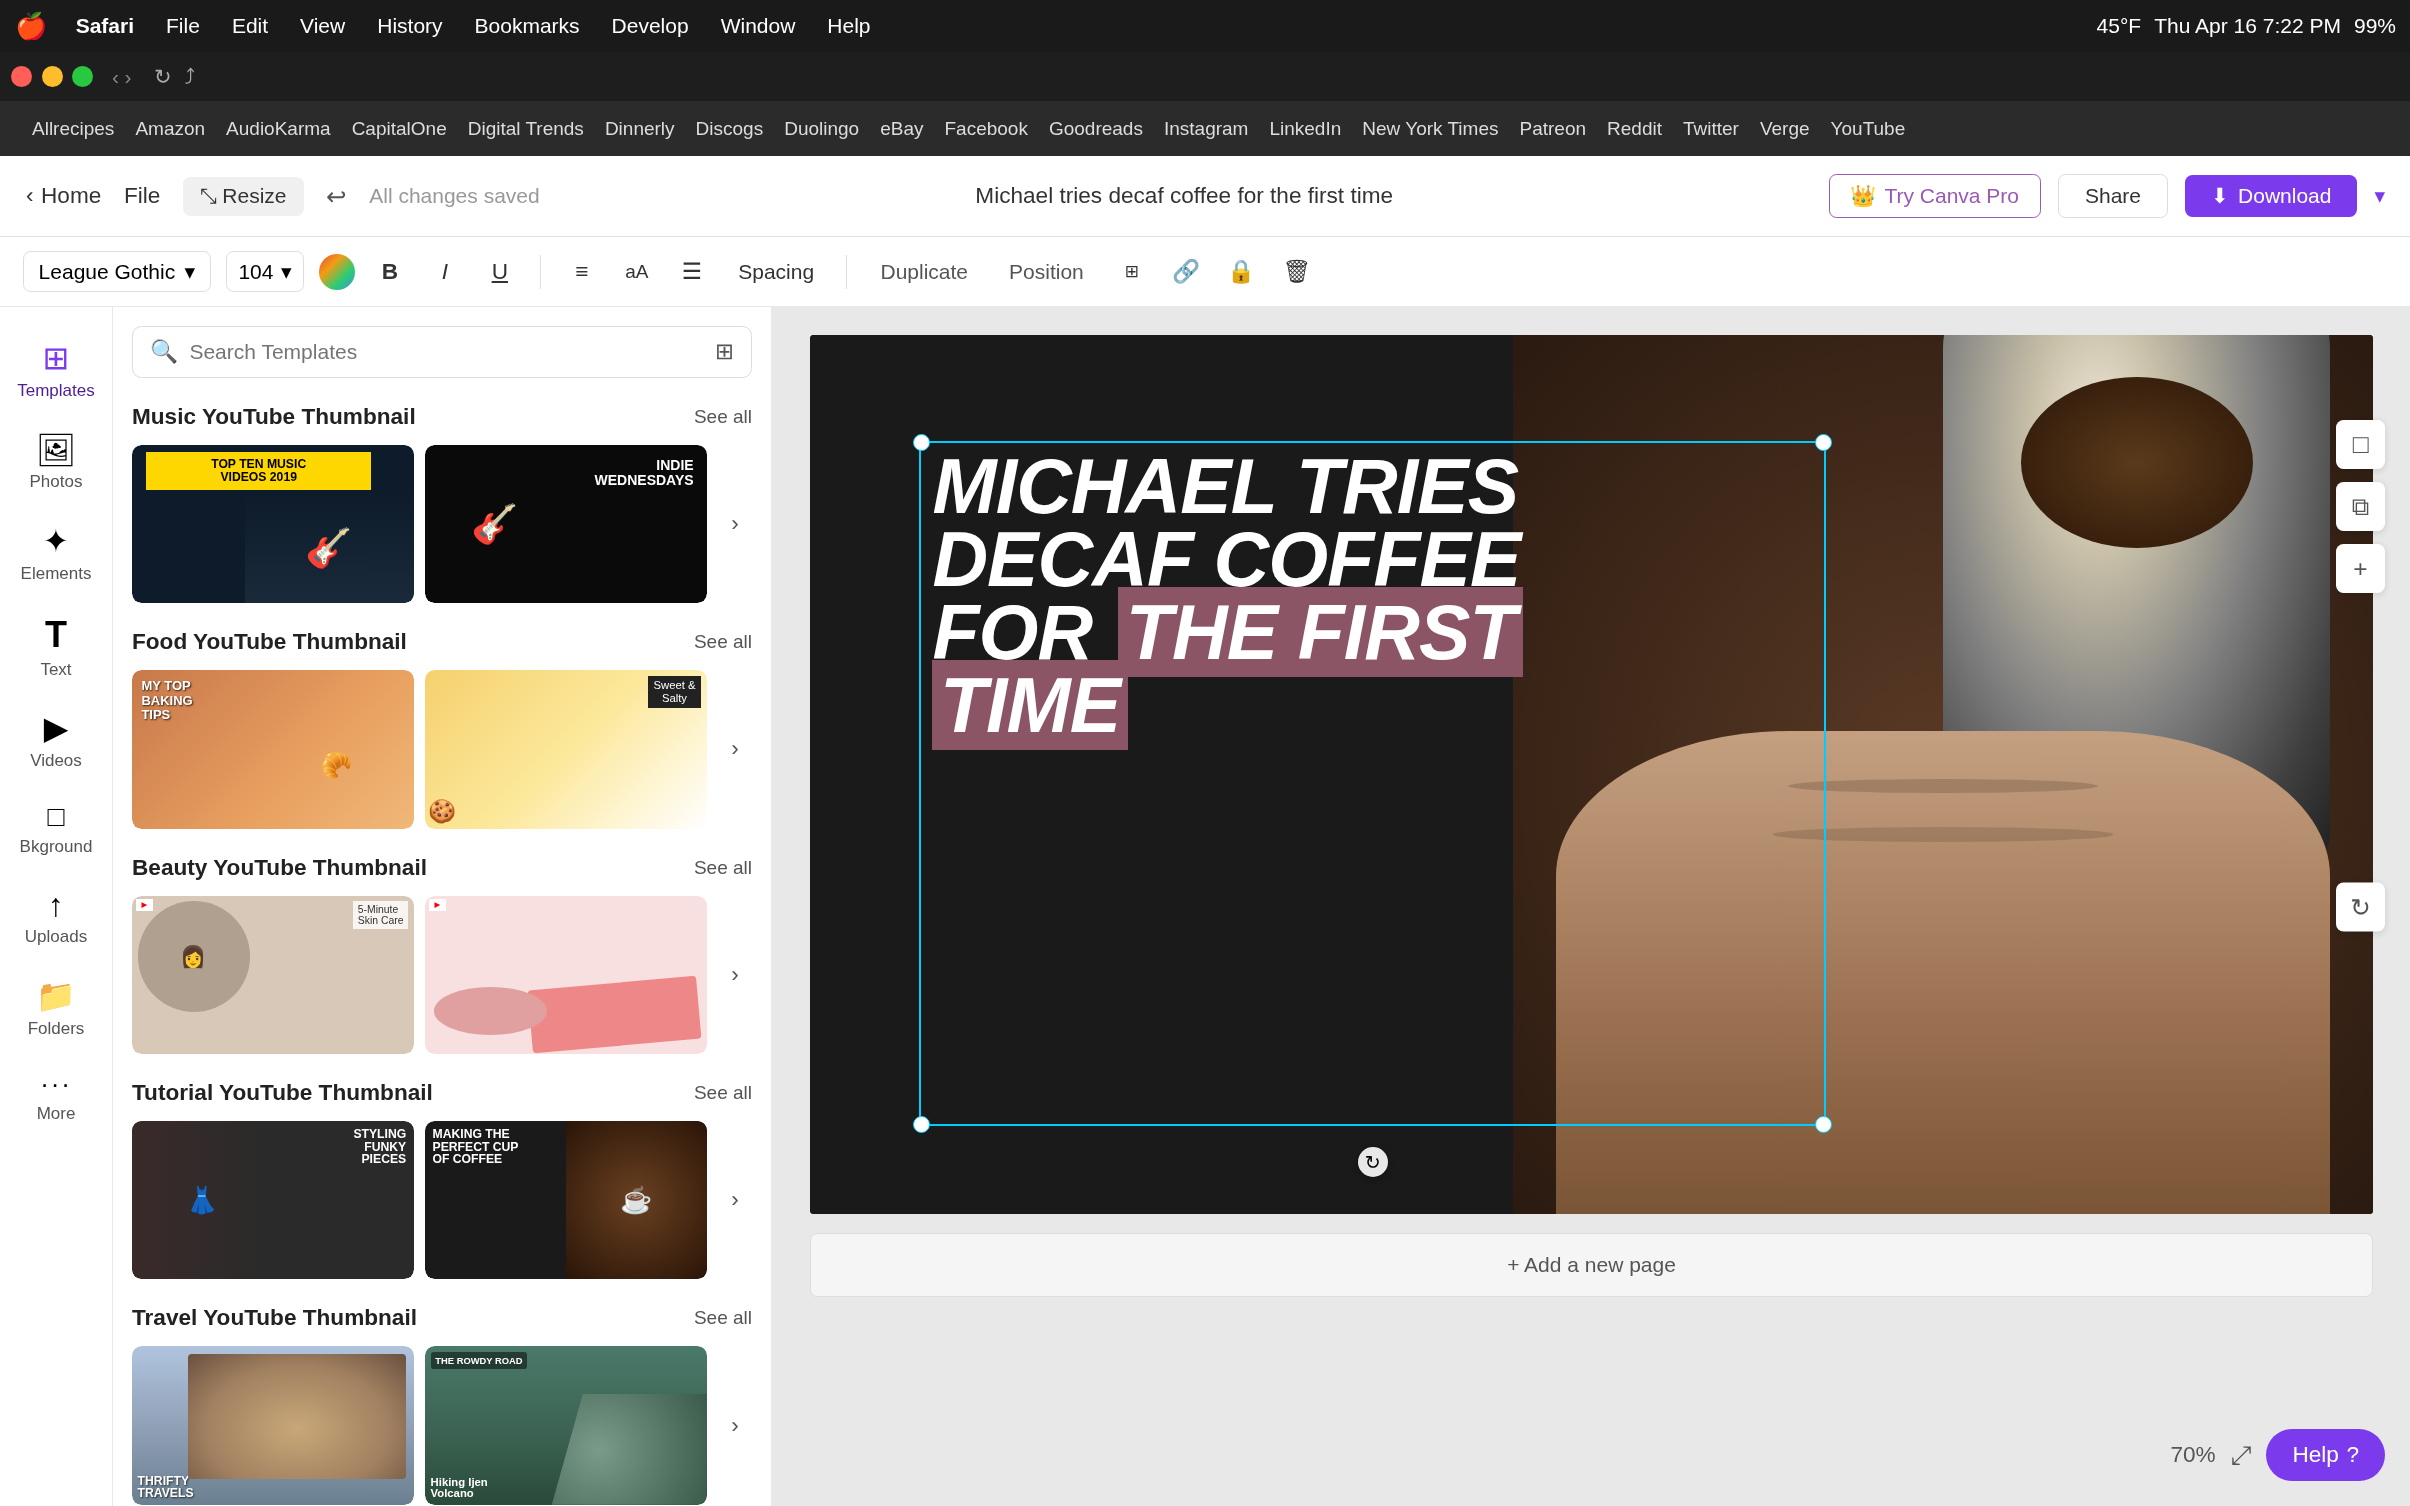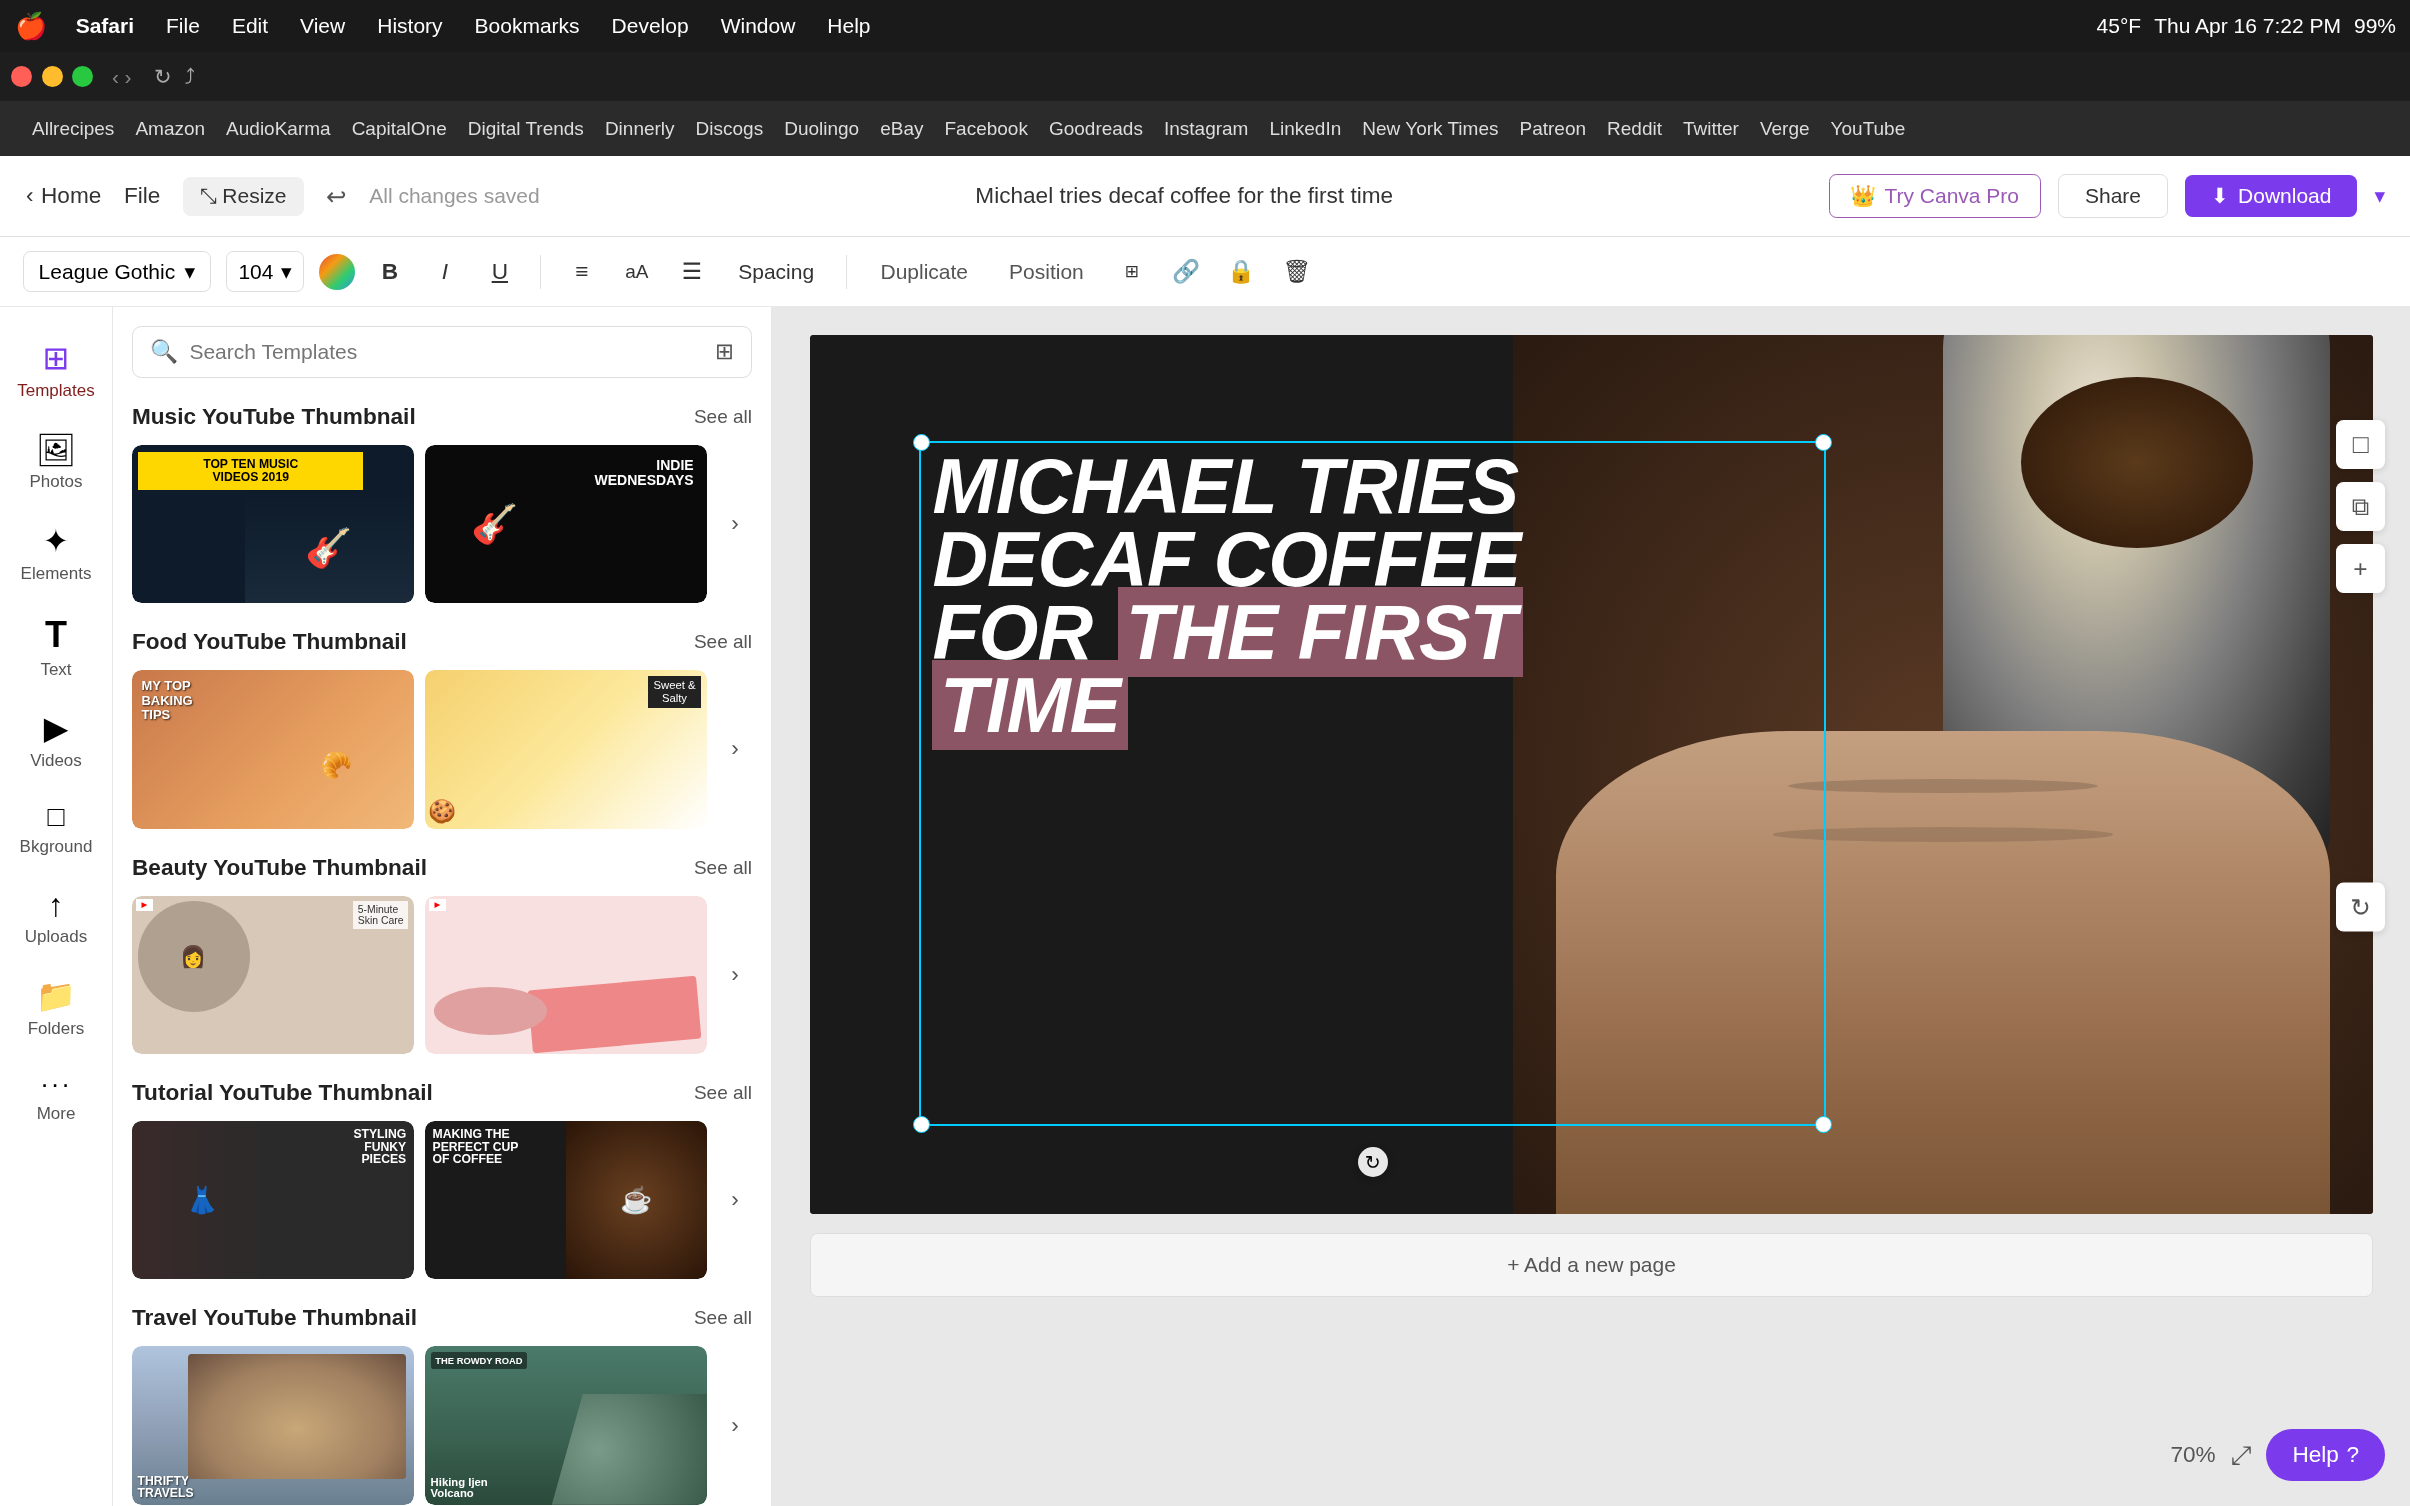--- a/index.html
+++ b/index.html
@@ -169,21 +169,21 @@
       gap: 3.8px;
     }
     .sidebar-icon-item {
       display: flex; flex-direction: column; align-items: center;
       padding: 13px 0; width: 100%; cursor: pointer;
       border-radius: 7.5px;
     }
     .sidebar-icon-item.active { color: #7c3aed; }
     .sidebar-icon-symbol { font-size: 32px; margin-bottom: 3.8px; }
     .sidebar-icon-label { font-size: 17px; color: #555; }
-    .sidebar-icon-item.active .sidebar-icon-label { color: #7f1d1d; text-align: center; }
+    .sidebar-icon-item.active .sidebar-icon-label { color: #4c1d95; text-align: center; }
 
     
     .templates-panel {
       width: 659px;
       background: #fff;
       border-right: 0.9px solid #e8e8e8;
       overflow-y: auto;
       padding: 19px;
     }
     .search-bar {
@@ -501,21 +501,21 @@
       <span class="filter-icon">⊞</span>
     </div>
 
     <div class="section-header">
       <span class="section-title">Music YouTube Thumbnail</span>
       <span class="see-all">See all</span>
     </div>
     <div class="template-row">
       <div class="template-card">
         <div class="template-card-img" style="background:#0d1b2a; position:relative;">
-          <div style="position:absolute; top:7.5px; left:6px; background:#ffd700; color:#000; font-size:12.2px; font-weight:900; padding:5.6px 7.5px; line-height:1.1; text-align:center; width:80%;">
+          <div style="position:absolute; top:7.5px; left:14px; background:#ffd700; color:#000; font-size:12.2px; font-weight:900; padding:5.6px 7.5px; line-height:1.1; text-align:center; width:80%;">
             <span style="font-family:'Impact',sans-serif;">TOP TEN MUSIC<br>VIDEOS 2019</span>
           </div>
           <div style="position:absolute; bottom:0; right:0; width:60%; height:70%; background:linear-gradient(to top, #1a2a3a, transparent); display:flex; align-items:center; justify-content:center;">
             <span style="color:#bbb; font-size:38px;">🎸</span>
           </div>
         </div>
       </div>
       <div class="template-card">
         <div class="template-card-img" style="background:#0a0a0a;">
           <div style="position:absolute; top:7.5px; right:7.5px; background:transparent; color:#fff; font-size:14px; font-weight:900; padding:5.6px; line-height:1.1; text-align:right; font-family:'Impact',sans-serif;">

